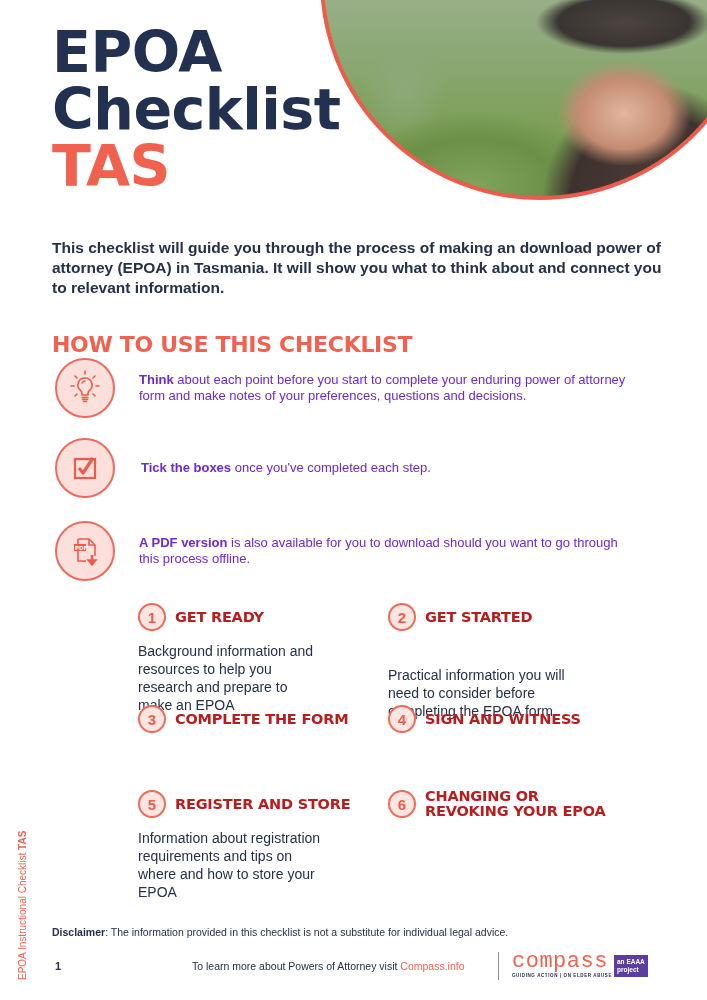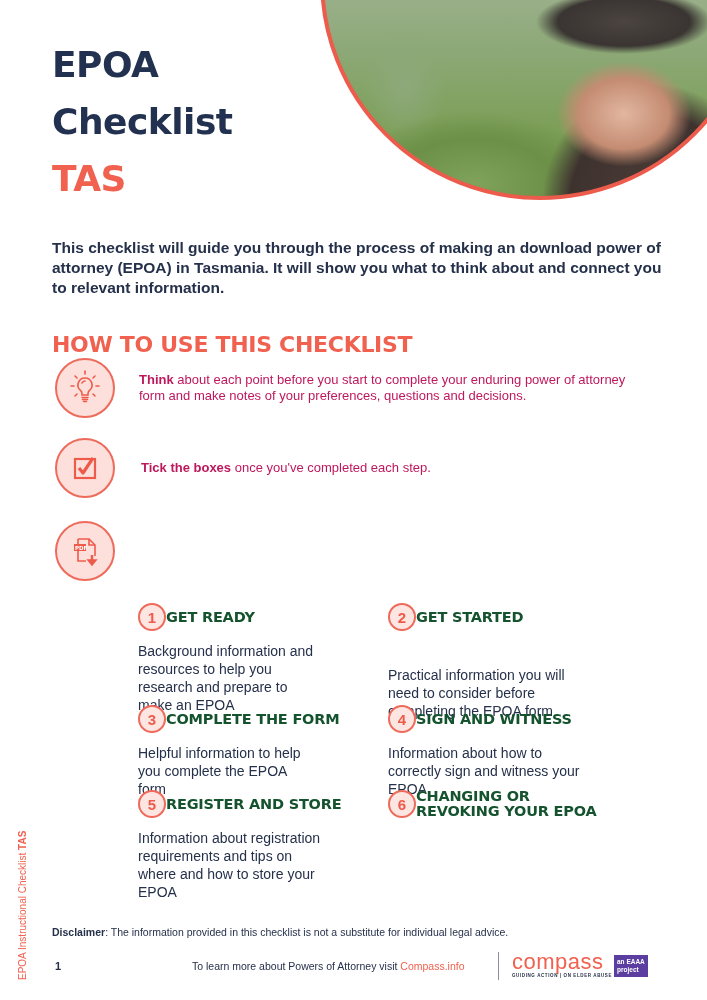--- a/index.html
+++ b/index.html
@@ -1,60 +1,60 @@
 <!DOCTYPE html>
 <html><head>
 <meta charset="utf-8">
 <style>
   * { box-sizing: border-box; margin: 0; padding: 0; }
   html, body { width: 707px; height: 1000px; background: #ffffff; overflow: hidden; }
   body { position: relative; font-family: "Liberation Sans", sans-serif; color: #25304a; }
 
-  .title { position: absolute; left: 52px; top: 36px; font-family: "DejaVu Sans", sans-serif; font-weight: bold; font-size: 36px; line-height: 57px; letter-spacing: -0.5px; color: #22314f; }
+  .title { position: absolute; left: 52px; top: 24px; font-family: "DejaVu Sans", sans-serif; font-weight: bold; font-size: 57px; line-height: 57px; letter-spacing: -0.5px; color: #22314f; }
   .title .tas { color: #f06150; }
 
   .photo-wrap { position: absolute; left: 320px; top: -240px; width: 440px; height: 440px; border-radius: 50%; border: 4px solid #ec5b4b; overflow: hidden;
     background:
       radial-gradient(ellipse 90px 70px at 300px 350px, #e2b6a0 0%, #c48c72 50%, transparent 75%),
       radial-gradient(ellipse 140px 150px at 330px 440px, #4c3c36 0%, #3e322f 60%, transparent 80%),
       radial-gradient(ellipse 110px 40px at 300px 258px, #4b4440 0%, #3a3532 60%, transparent 80%),
       radial-gradient(ellipse 160px 90px at 150px 420px, #7fa35a 0%, #6d9049 50%, transparent 80%),
       radial-gradient(ellipse 60px 90px at 80px 320px, #8da97a 0%, transparent 70%),
       linear-gradient(180deg, #c8d0c4 0%, #a9b79e 40%, #8ea979 65%, #7c9f57 85%, #6f9347 100%);
   }
 
   .intro { position: absolute; left: 52px; top: 238px; width: 610px; font-size: 15.5px; font-weight: bold; line-height: 20px; color: #25304a; }
 
   .section-heading { position: absolute; left: 52px; top: 332px; font-family: "DejaVu Sans", sans-serif; font-weight: bold; font-size: 22px; letter-spacing: -0.3px; color: #f06150; }
 
   .howto-row { position: absolute; left: 55px; display: flex; align-items: center; }
   .icon-circle { width: 60px; height: 60px; border-radius: 50%; background: #fde0dc; border: 2px solid #ee6a5b; display: flex; align-items: center; justify-content: center; flex-shrink: 0; }
-  .howto-text { margin-left: 24px; font-size: 13px; line-height: 16px; color: #be185d; width: 500px; }
+  .howto-text { margin-left: 24px; font-size: 13px; line-height: 16px; color: #6d28d9; width: 500px; }
   .howto-text b { font-weight: bold; }
 
   .steps { position: absolute; left: 138px; top: 600px; width: 500px; }
   .step { position: absolute; width: 240px; }
   .step-head { display: flex; align-items: center; height: 34px; }
   .num { width: 28px; height: 28px; border-radius: 50%; border: 2px solid #ee6a5b; background: #fde6e2; color: #ee5b4b; font-weight: bold; font-size: 15px; display: flex; align-items: center; justify-content: center; flex-shrink: 0; }
-  .step-title { font-family: "DejaVu Sans", sans-serif; font-weight: bold; font-size: 14.5px; line-height: 15px; color: #14532d; letter-spacing: -0.2px; }
+  .step-title { margin-left: 9px; font-family: "DejaVu Sans", sans-serif; font-weight: bold; font-size: 14.5px; line-height: 15px; color: #b91c1c; letter-spacing: -0.2px; }
   .step-desc { margin-top: 8px; font-size: 14px; line-height: 18px; color: #25304a; }
 
   .side-label { position: absolute; left: 17px; top: 980px; transform: rotate(-90deg); transform-origin: 0 0; font-size: 10px; color: #f06150; white-space: nowrap; }
   .side-label b { font-weight: bold; }
 
   .disclaimer { position: absolute; left: 52px; top: 926px; font-size: 10.5px; color: #25304a; }
   .disclaimer b { font-weight: bold; }
 
   .page-num { position: absolute; left: 55px; top: 960px; font-size: 11px; font-weight: bold; color: #25304a; }
   .footer-text { position: absolute; left: 192px; top: 960px; font-size: 10.5px; color: #25304a; }
   .footer-text a { color: #f06150; text-decoration: none; }
   .footer-divider { position: absolute; left: 498px; top: 952px; width: 1px; height: 28px; background: #8a8f9a; }
 
   .logo { position: absolute; left: 512px; top: 952px; }
-  .logo-word { font-family: Liberation Sans, sans-serif; font-size: 22px; color: #f06150; letter-spacing: 0.5px; line-height: 20px; }
+  .logo-word { font-family: Liberation Mono, monospace; font-size: 22px; color: #f06150; letter-spacing: 0.5px; line-height: 20px; }
   .logo-tag { font-size: 4.5px; color: #25304a; letter-spacing: 0.6px; font-weight: bold; margin-top: 1px; }
   .logo-badge { position: absolute; left: 614px; top: 955px; width: 34px; height: 22px; background: #5b3ea0; color: #ffffff; font-size: 6.5px; font-weight: bold; line-height: 8px; padding: 3px 3px; }
 </style>
 </head>
 <body>
 
 <div class="title">
   <div>EPOA</div>
   <div>Checklist</div>
   <div class="tas">TAS</div>
@@ -92,20 +92,21 @@
   <div class="icon-circle">
     <svg width="40" height="40" viewBox="0 0 40 40" fill="none" stroke="#ee5b4b" stroke-width="1.6">
       <path d="M13 8 h11 l6 6 v11 M13 8 v22 h8"></path>
       <path d="M24 8 v6 h6"></path>
       <rect x="9" y="13" width="12" height="7" fill="#ee5b4b" stroke="none"></rect>
       <text x="10" y="19" font-size="5.5" fill="#ffffff" stroke="none" font-family="DejaVu Sans, sans-serif" font-weight="bold">PDF</text>
       <path d="M27 24 v7" stroke-width="2.5"></path>
       <path d="M23 29 l4 5 l4 -5z" fill="#ee5b4b"></path>
     </svg>
   </div>
+  <div class="howto-text"><b>A PDF version</b><span> is also available for you to download should you want to go through this process offline.</span></div>
 </div>
 
 <div class="steps">
   <div class="step" style="left:0; top:0;">
     <div class="step-head">
       <div class="num">1</div>
       <div class="step-title">GET READY</div>
     </div>
     <div class="step-desc" style="width:185px;">Background information and resources to help you research and prepare to make an EPOA</div>
   </div>
@@ -116,29 +117,27 @@
       <div class="step-title">GET STARTED</div>
     </div>
     <div class="step-desc" style="width:200px;margin-top:32px;">Practical information you will need to consider before completing the EPOA form</div>
   </div>
 
   <div class="step" style="left:0; top:102px;">
     <div class="step-head">
       <div class="num">3</div>
       <div class="step-title">COMPLETE THE FORM</div>
     </div>
-    <div class="step-desc" style="width:180px;">Helpful information to help you complete the EPOA form</div>
   </div>
 
   <div class="step" style="left:250px; top:102px;">
     <div class="step-head">
       <div class="num">4</div>
       <div class="step-title">SIGN AND WITNESS</div>
     </div>
-    <div class="step-desc" style="width:210px;">Information about how to correctly sign and witness your EPOA</div>
   </div>
 
   <div class="step" style="left:0; top:187px;">
     <div class="step-head">
       <div class="num">5</div>
       <div class="step-title">REGISTER AND STORE</div>
     </div>
     <div class="step-desc" style="width:190px;">Information about registration requirements and tips on where and how to store your EPOA</div>
   </div>
 

